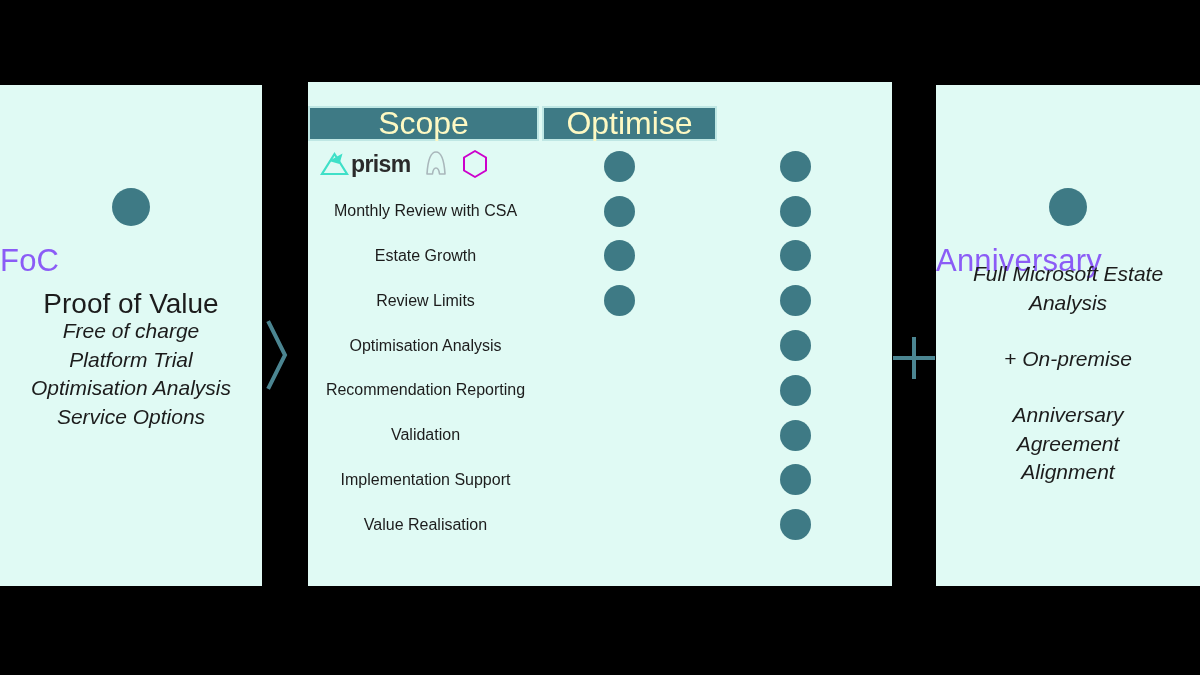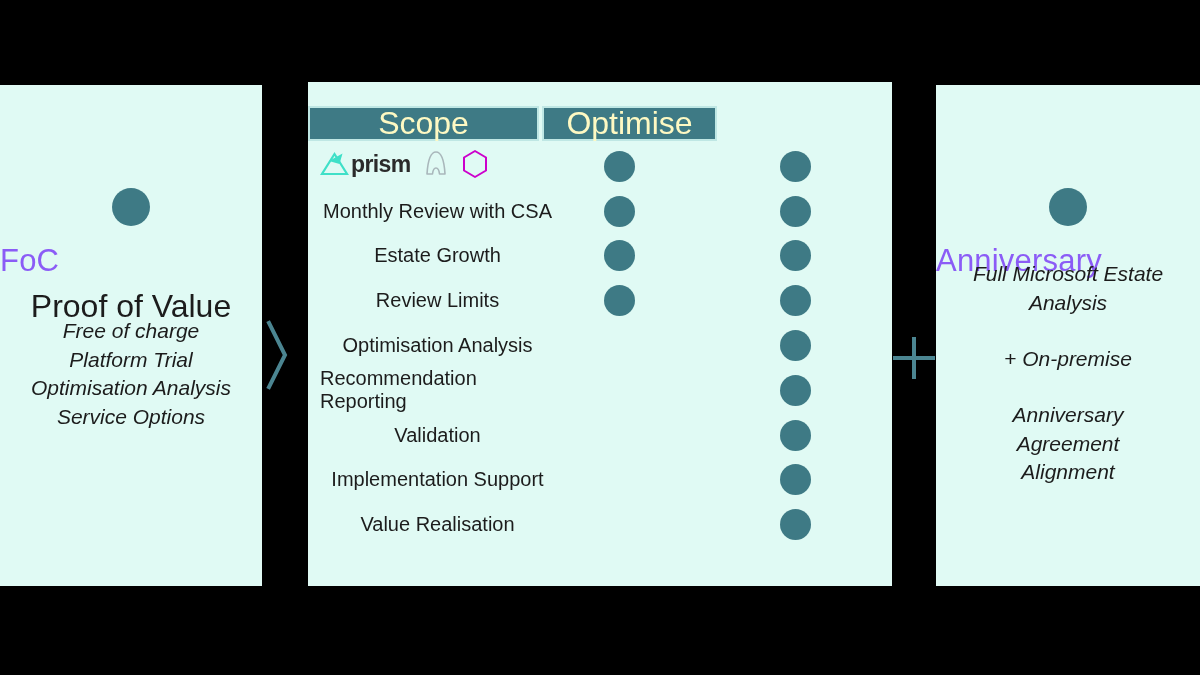--- a/index.html
+++ b/index.html
@@ -51,21 +51,21 @@
     font-weight: 400;
     letter-spacing: 0.2px;
   }
   .panel-subheading {
     position: absolute;
     top: 203px;
     left: 0;
     width: 100%;
     text-align: center;
     color: #1c1c1c;
-    font-size: 32px;
+    font-size: 28px;
     font-weight: 400;
   }
   .panel-body {
     position: absolute;
     left: 0;
     width: 100%;
     text-align: center;
     color: #1c1c1c;
     font-size: 21px;
     line-height: 28.5px;
@@ -125,23 +125,22 @@
   .row-label {
     position: absolute;
     left: 0;
     top: 0;
     width: 235px;
     height: 44.8px;
     display: flex;
     align-items: center;
     justify-content: center;
     color: #1c1c1c;
-    font-size: 20px;
-    font-weight: 400;
-    padding-left: 12px;
+    font-size: 16px;
+    font-weight: 400;
   }
   .row-dot {
     position: absolute;
     top: 50%;
     width: 31px;
     height: 31px;
     margin-top: -15.5px;
     border-radius: 50%;
     background: #3e7a85;
   }

